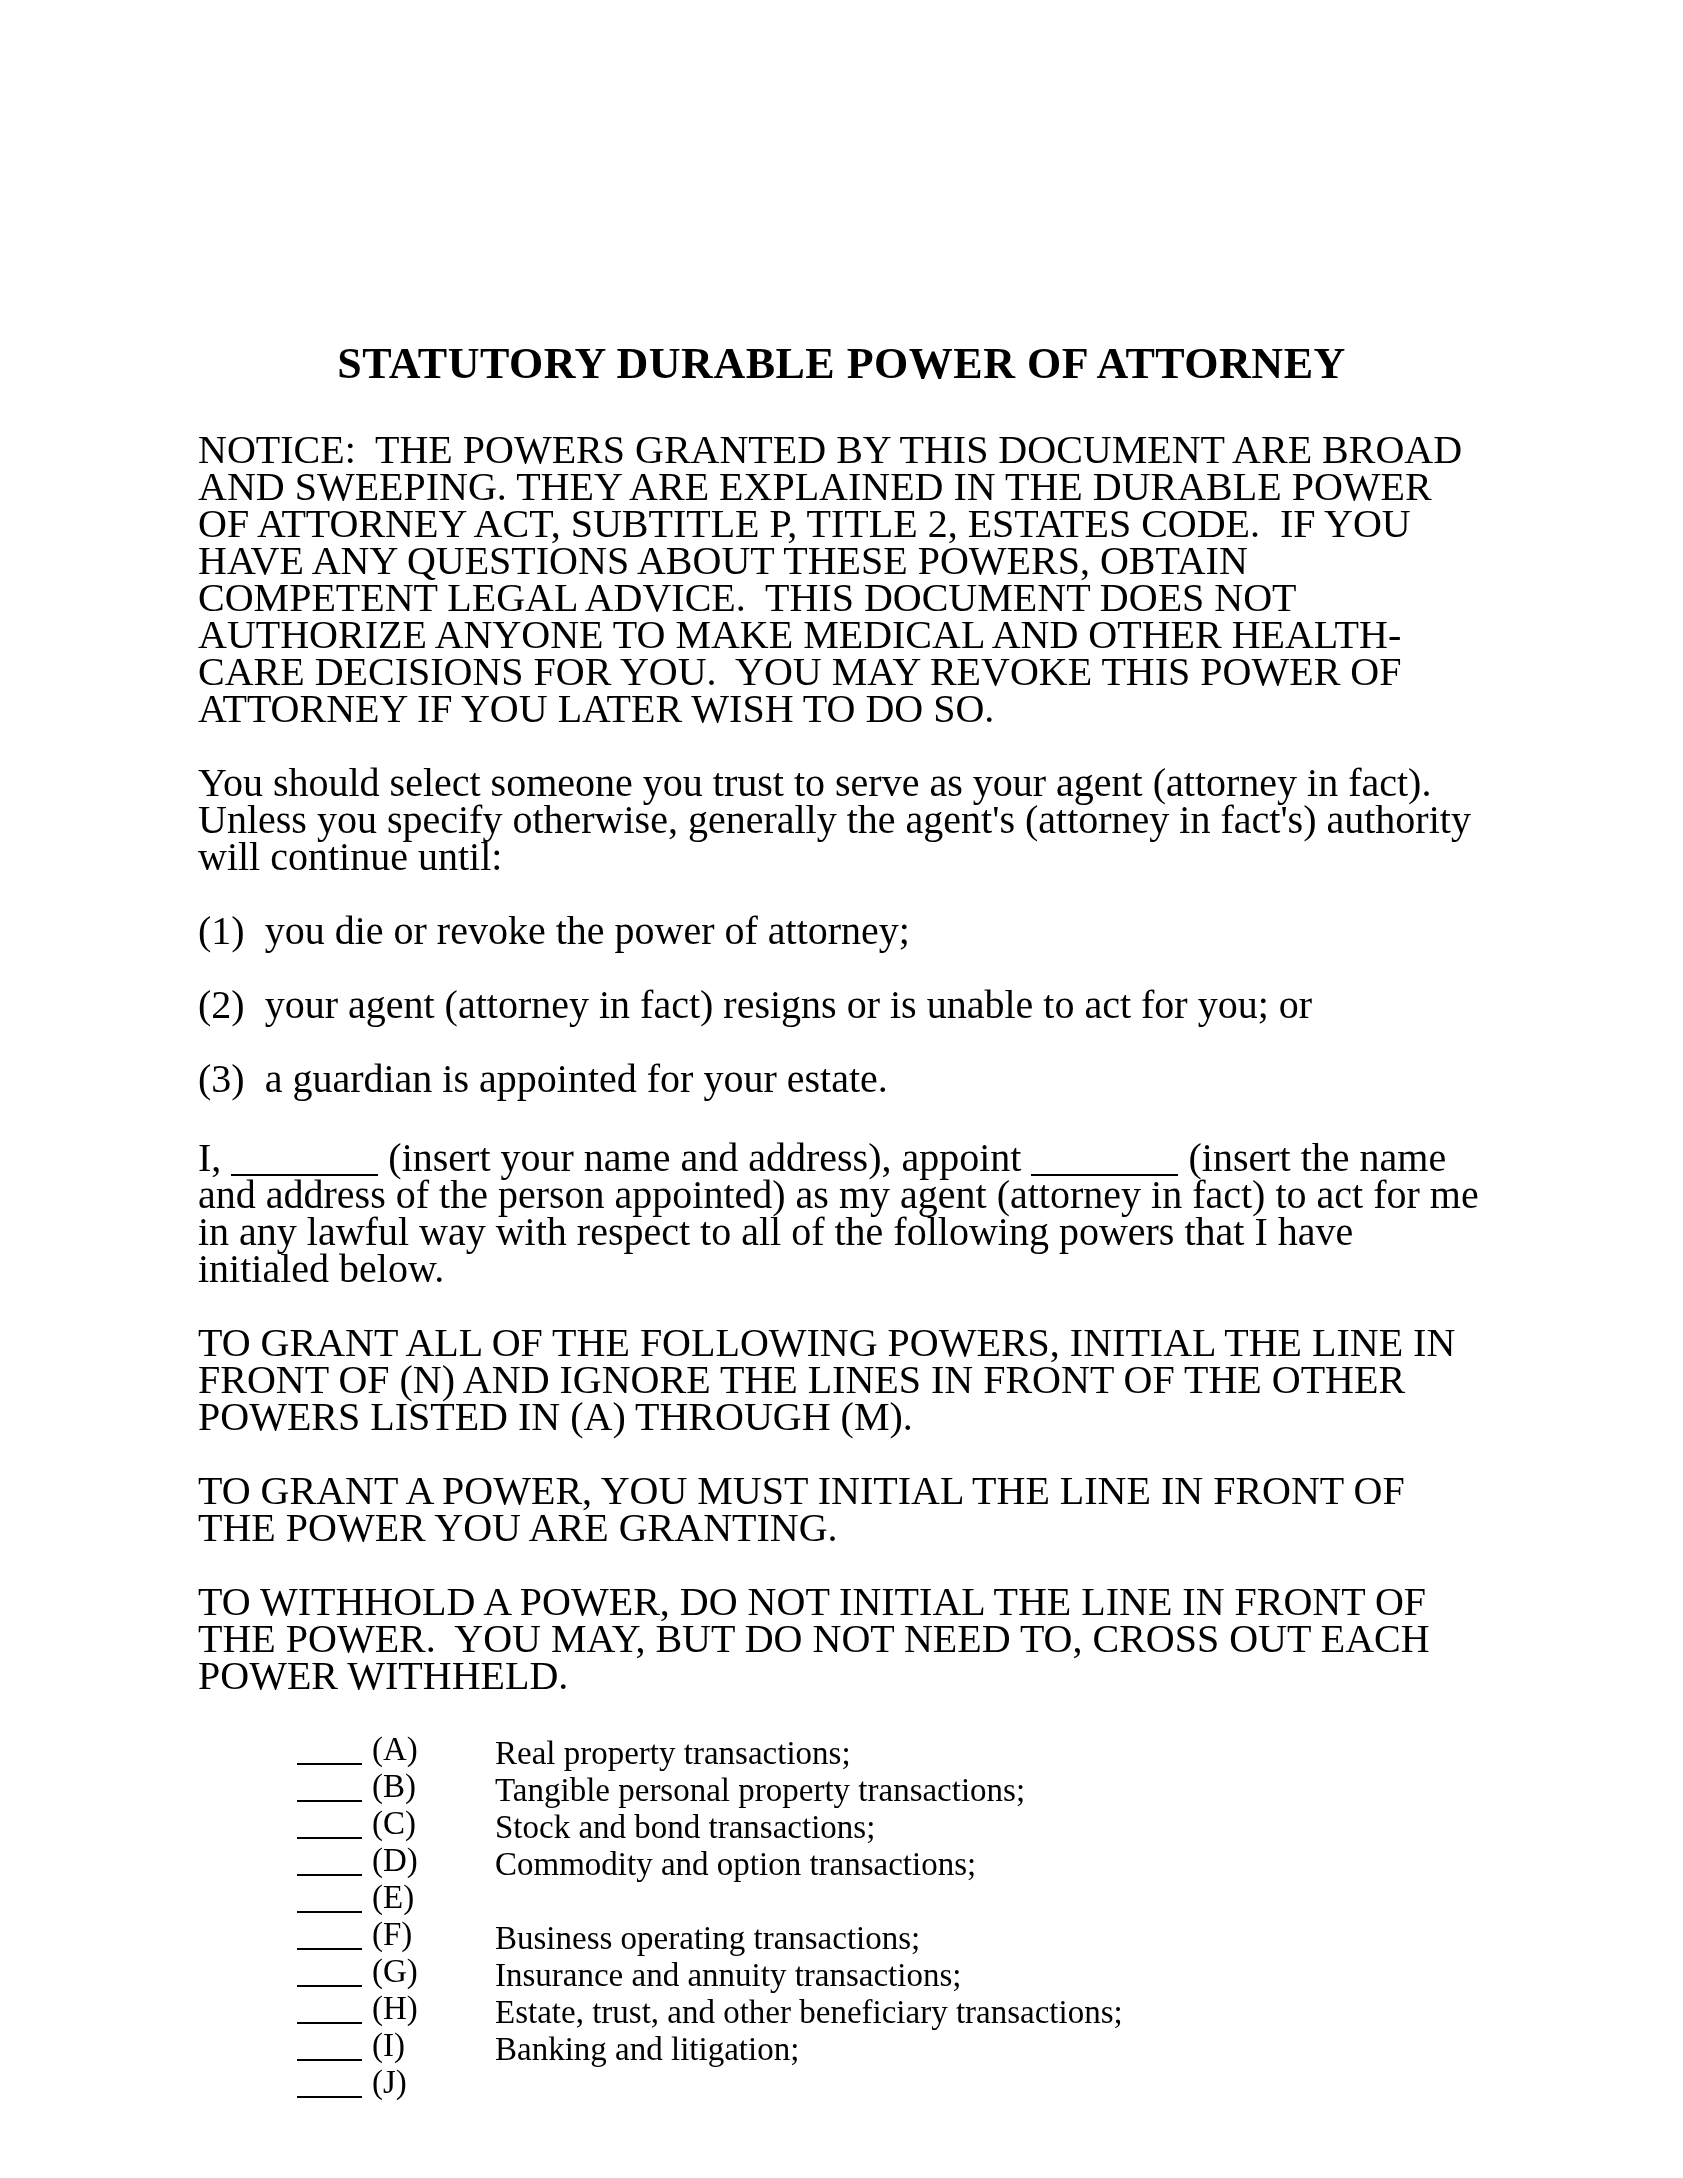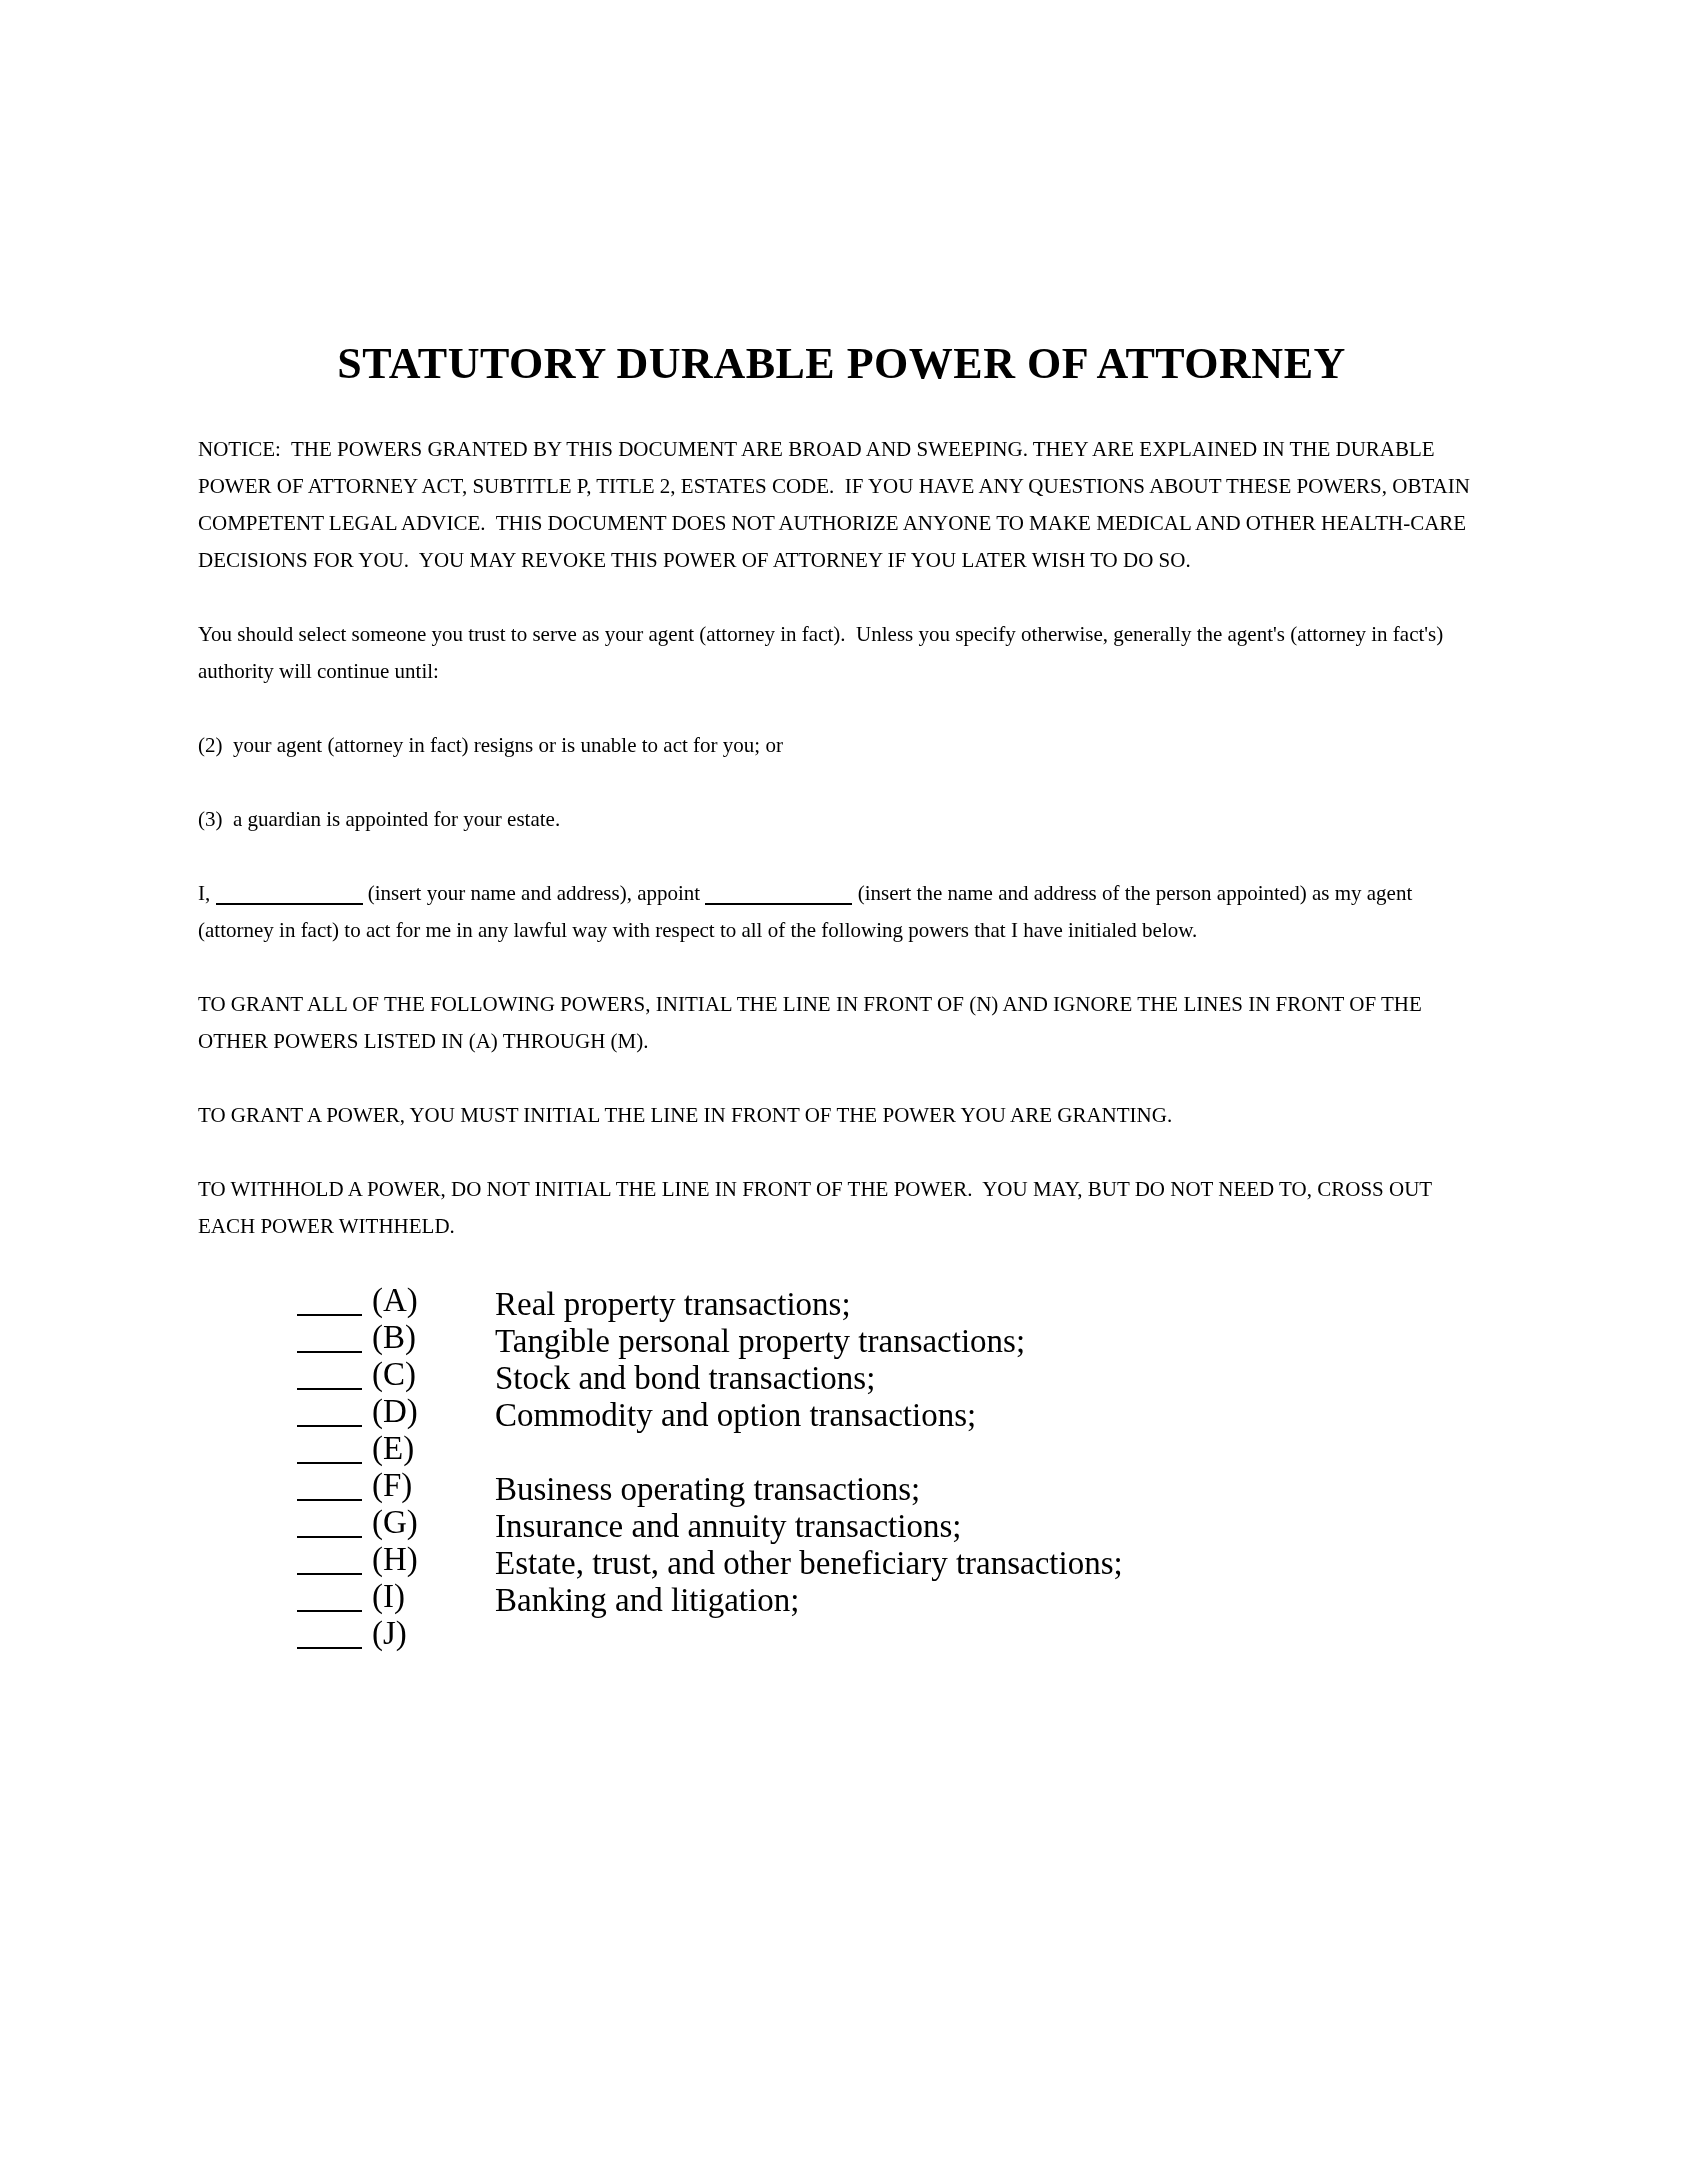--- a/index.html
+++ b/index.html
@@ -27,21 +27,21 @@
   .doc-title {
     margin: 339px 0 0 0;
     font-size: 44px;
     line-height: 50px;
     font-weight: 700;
     text-align: center;
     letter-spacing: 0.5px;
   }
   .para {
     margin: 37px 0 0 0;
-    font-size: 21px;
+    font-size: 40px;
     line-height: 37px;
     white-space: pre-wrap;
   }
   .para.first {
     margin-top: 42px;
   }
   .blank-inline {
     display: inline-block;
     width: 147px;
     height: 1em;
@@ -83,20 +83,21 @@
 
 <div class="page">
   <div class="content">
 
     <h1 class="doc-title">STATUTORY DURABLE POWER OF ATTORNEY</h1>
 
     <p class="para first">NOTICE:  THE POWERS GRANTED BY THIS DOCUMENT ARE BROAD AND SWEEPING. THEY ARE EXPLAINED IN THE DURABLE POWER OF ATTORNEY ACT, SUBTITLE P, TITLE 2, ESTATES CODE.  IF YOU HAVE ANY QUESTIONS ABOUT THESE POWERS, OBTAIN COMPETENT LEGAL ADVICE.  THIS DOCUMENT DOES NOT AUTHORIZE ANYONE TO MAKE MEDICAL AND OTHER HEALTH-CARE DECISIONS FOR YOU.  YOU MAY REVOKE THIS POWER OF ATTORNEY IF YOU LATER WISH TO DO SO.</p>
 
     <p class="para">You should select someone you trust to serve as your agent (attorney in fact).  Unless you specify otherwise, generally the agent's (attorney in fact's) authority will continue until:</p>
 
+    <p class="para">(1)  you die or revoke the power of attorney;</p>
     <p class="para">(2)  your agent (attorney in fact) resigns or is unable to act for you; or</p>
     <p class="para">(3)  a guardian is appointed for your estate.</p>
 
     <p class="para"><span>I, </span><span class="blank-inline"></span><span> (insert your name and address), appoint </span><span class="blank-inline"></span><span> (insert the name and address of the person appointed) as my agent (attorney in fact) to act for me in any lawful way with respect to all of the following powers that I have initialed below.</span></p>
 
     <p class="para">TO GRANT ALL OF THE FOLLOWING POWERS, INITIAL THE LINE IN FRONT OF (N) AND IGNORE THE LINES IN FRONT OF THE OTHER POWERS LISTED IN (A) THROUGH (M).</p>
 
     <p class="para">TO GRANT A POWER, YOU MUST INITIAL THE LINE IN FRONT OF THE POWER YOU ARE GRANTING.</p>
 
     <p class="para">TO WITHHOLD A POWER, DO NOT INITIAL THE LINE IN FRONT OF THE POWER.  YOU MAY, BUT DO NOT NEED TO, CROSS OUT EACH POWER WITHHELD.</p>

